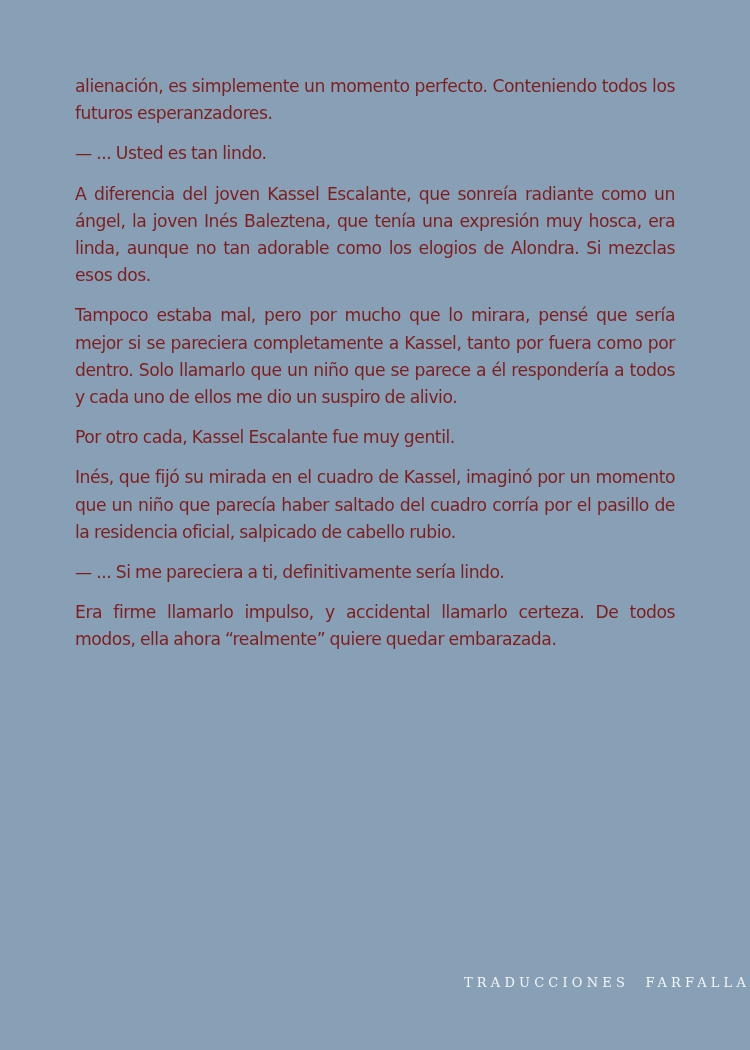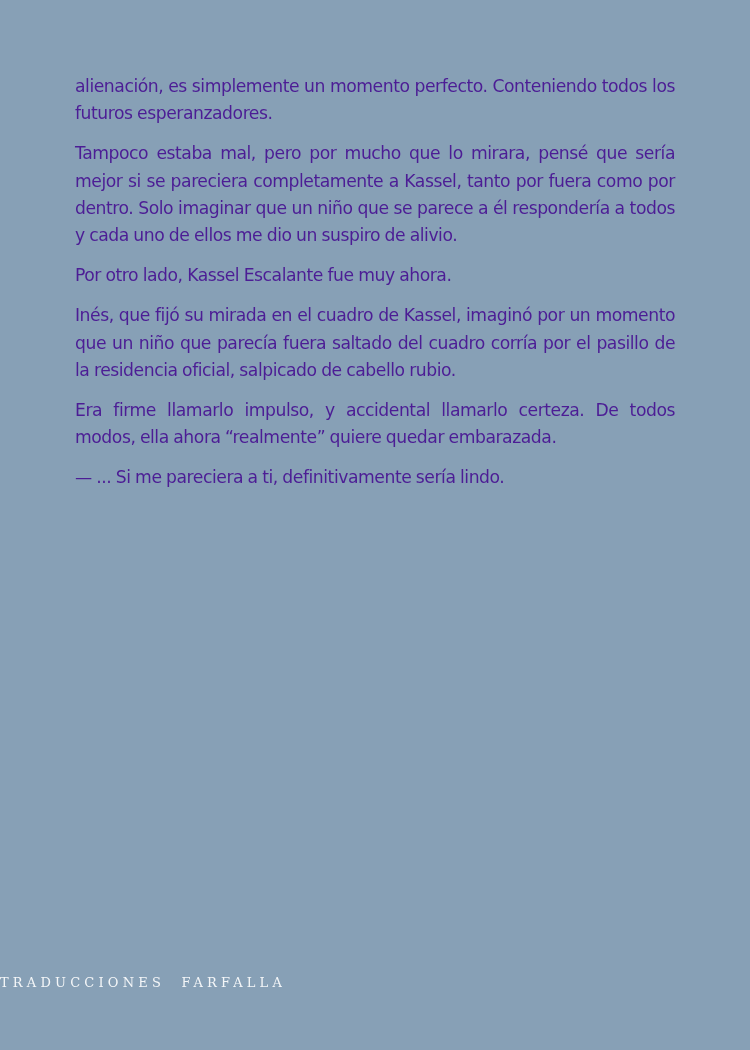--- a/index.html
+++ b/index.html
@@ -14,47 +14,49 @@
       position: relative;
     }
     .page {
       position: absolute;
       left: 75px;
       top: 73px;
       width: 600px;
       font-family: "DejaVu Sans", sans-serif;
       font-size: 17.2px;
       line-height: 27.2px;
-      color: #4c1d95;
+      color: #7f1d1d;
       letter-spacing: -0.45px;
       word-spacing: -0.5px;
     }
     .page p {
       margin: 0 0 13px 0;
       text-align: justify;
       text-align-last: left;
     }
     .footer {
       position: absolute;
       left: 0;
       width: 750px;
       top: 975px;
-      text-align: left;
+      text-align: right;
       font-family: "DejaVu Serif", serif;
       font-size: 13px;
       letter-spacing: 4.2px;
       word-spacing: 8px;
       color: #f4f6f8;
     }
   </style>
 </head>
 <body>
 
 <div class="page">
   <p>alienación, es simplemente un momento perfecto. Conteniendo todos los futuros esperanzadores.</p>
-  <p>Tampoco estaba mal, pero por mucho que lo mirara, pensé que sería mejor si se pareciera completamente a Kassel, tanto por fuera como por dentro. Solo imaginar que un niño que se parece a él respondería a todos y cada uno de ellos me dio un suspiro de alivio.</p>
-  <p>Por otro lado, Kassel Escalante fue muy ahora.</p>
-  <p>Inés, que fijó su mirada en el cuadro de Kassel, imaginó por un momento que un niño que parecía fuera saltado del cuadro corría por el pasillo de la residencia oficial, salpicado de cabello rubio.</p>
+  <p>— ... Usted es tan lindo.</p>
+  <p>A diferencia del joven Kassel Escalante, que sonreía radiante como un ángel, la joven Inés Baleztena, que tenía una expresión muy hosca, era linda, aunque no tan adorable como los elogios de Alondra. Si mezclas esos dos.</p>
+  <p>Tampoco estaba mal, pero por mucho que lo mirara, pensé que sería mejor si se pareciera completamente a Kassel, tanto por fuera como por dentro. Solo llamarlo que un niño que se parece a él respondería a todos y cada uno de ellos me dio un suspiro de alivio.</p>
+  <p>Por otro cada, Kassel Escalante fue muy gentil.</p>
+  <p>Inés, que fijó su mirada en el cuadro de Kassel, imaginó por un momento que un niño que parecía haber saltado del cuadro corría por el pasillo de la residencia oficial, salpicado de cabello rubio.</p>
+  <p>— ... Si me pareciera a ti, definitivamente sería lindo.</p>
   <p>Era firme llamarlo impulso, y accidental llamarlo certeza. De todos modos, ella ahora “realmente” quiere quedar embarazada.</p>
-  <p>— ... Si me pareciera a ti, definitivamente sería lindo.</p>
 </div>
 
 <div class="footer">TRADUCCIONES FARFALLA</div>
 
 </body></html>

